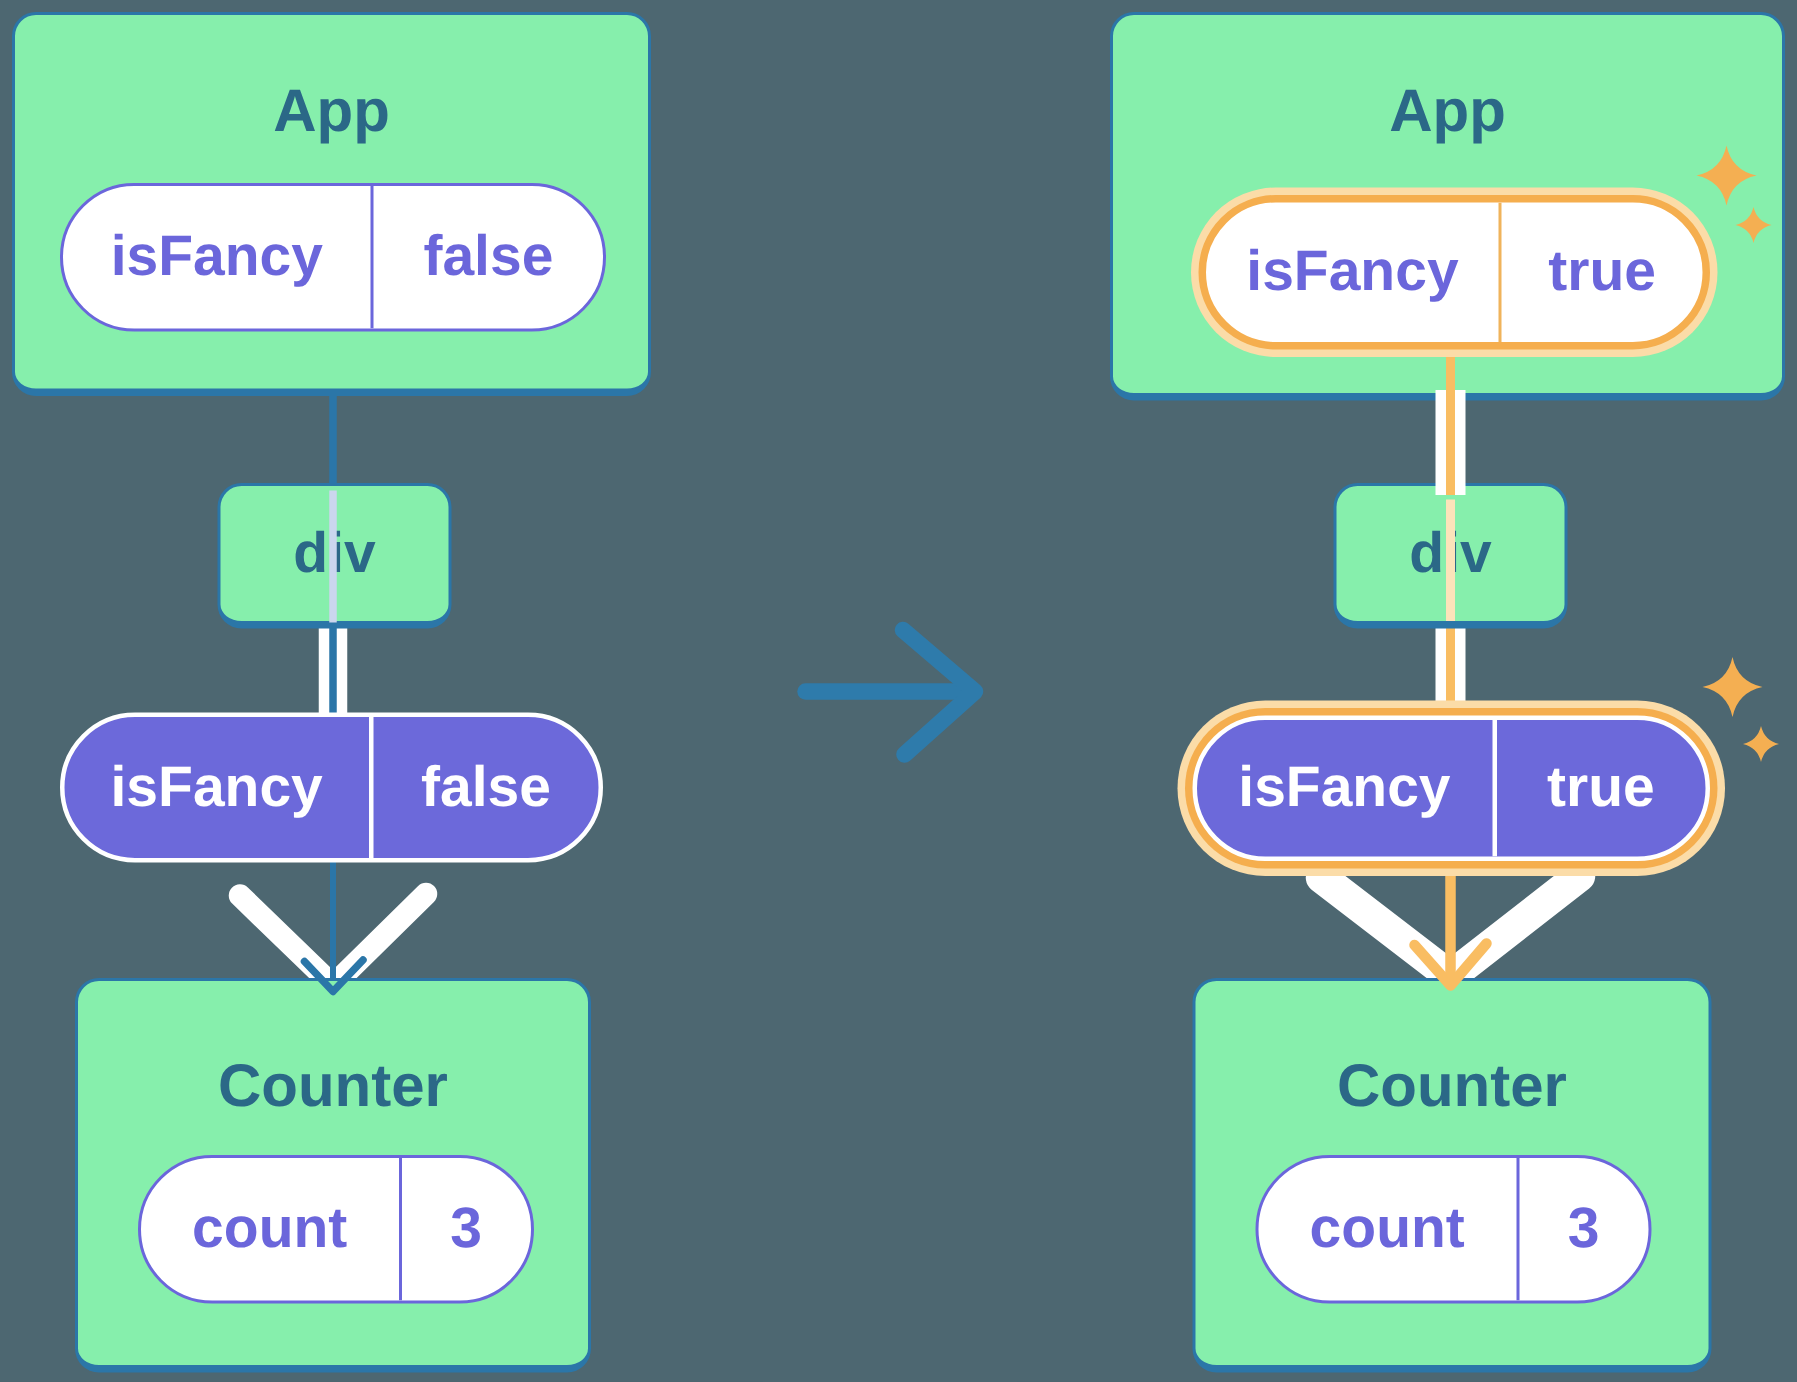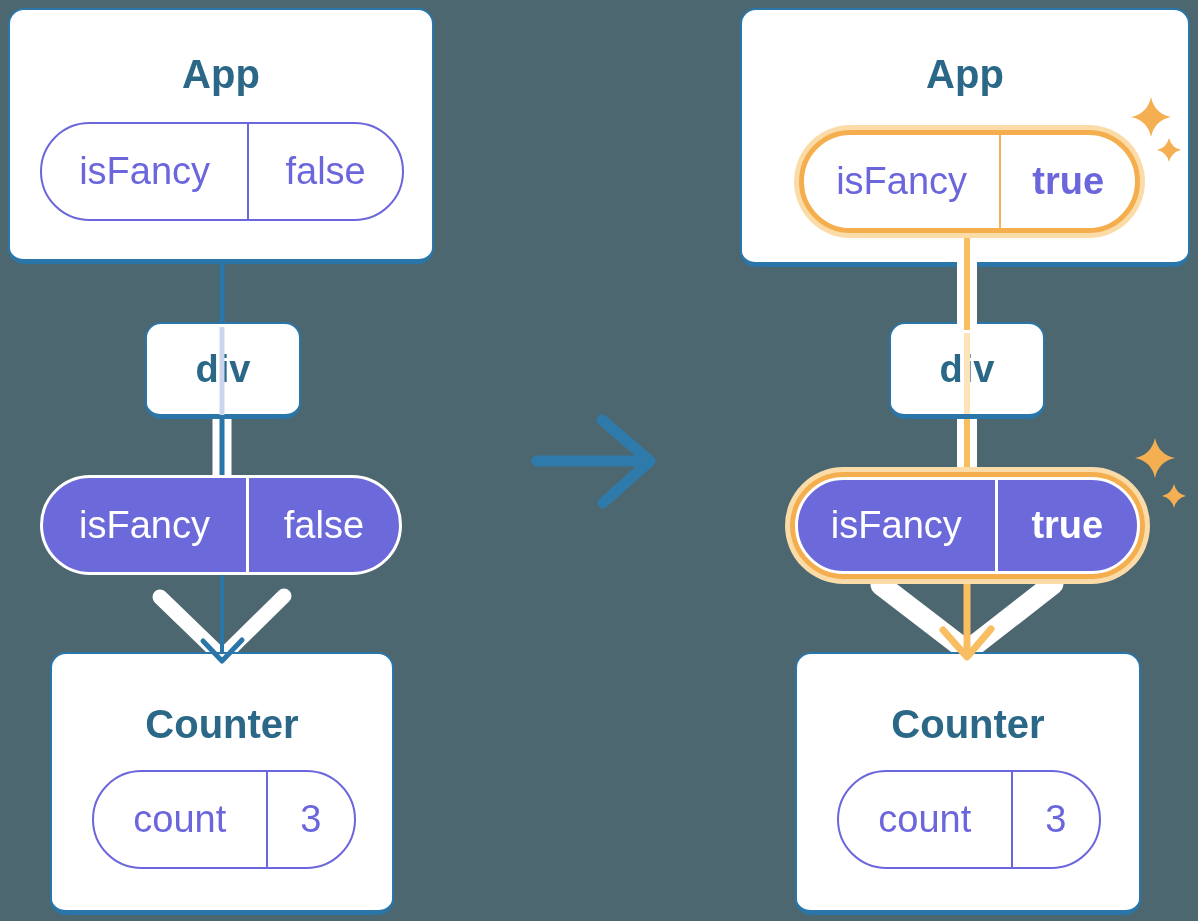--- a/index.html
+++ b/index.html
@@ -3,30 +3,30 @@
 <meta charset="utf-8">
 <style>
   html,body{margin:0;padding:0;background:#4D6771;}
   .canvas{position:relative;width:1198px;height:921px;background:#4D6771;overflow:hidden;
           font-family:"Liberation Sans","DejaVu Sans",sans-serif;}
   svg.layer{position:absolute;left:0;top:0;pointer-events:none;}
   .under{z-index:1;}
   .tree{position:absolute;left:0;top:0;width:100%;height:100%;z-index:2;}
   .over{z-index:3;}
 
-  .card{position:absolute;background:#ffffff;border:2px solid #2B76A8;border-bottom-width:5px;
+  .card{position:absolute;background:#86efac;border:2px solid #2B76A8;border-bottom-width:5px;
         border-radius:16px;box-sizing:border-box;}
   .card-title{position:absolute;left:0;width:100%;text-align:center;
               font-size:40px;font-weight:600;color:#2B6887;}
   .divbox{display:flex;align-items:center;justify-content:center;
           font-size:38px;font-weight:600;color:#2B6887;}
 
   .pill{position:absolute;display:flex;box-sizing:border-box;overflow:hidden;}
   .pill .cell{display:flex;align-items:center;justify-content:center;
-              font-size:38px;font-weight:400;}
+              font-size:38px;font-weight:700;}
   .pill-outline{border:2.5px solid #6B66DB;border-radius:60px;background:#fff;}
   .pill-outline .cell{color:#6B66DB;}
   .pill-outline .cell.key{width:57%;border-right:2px solid #6B66DB;}
   .pill-outline .cell.val{flex:1;}
 
   .pill-solid{background:#6C69DA;border:3px solid #fff;border-radius:60px;}
   .pill-solid .cell{color:#fff;}
   .pill-solid .cell.key{width:57%;border-right:3px solid #fff;}
   .pill-solid .cell.val{flex:1;}
 

